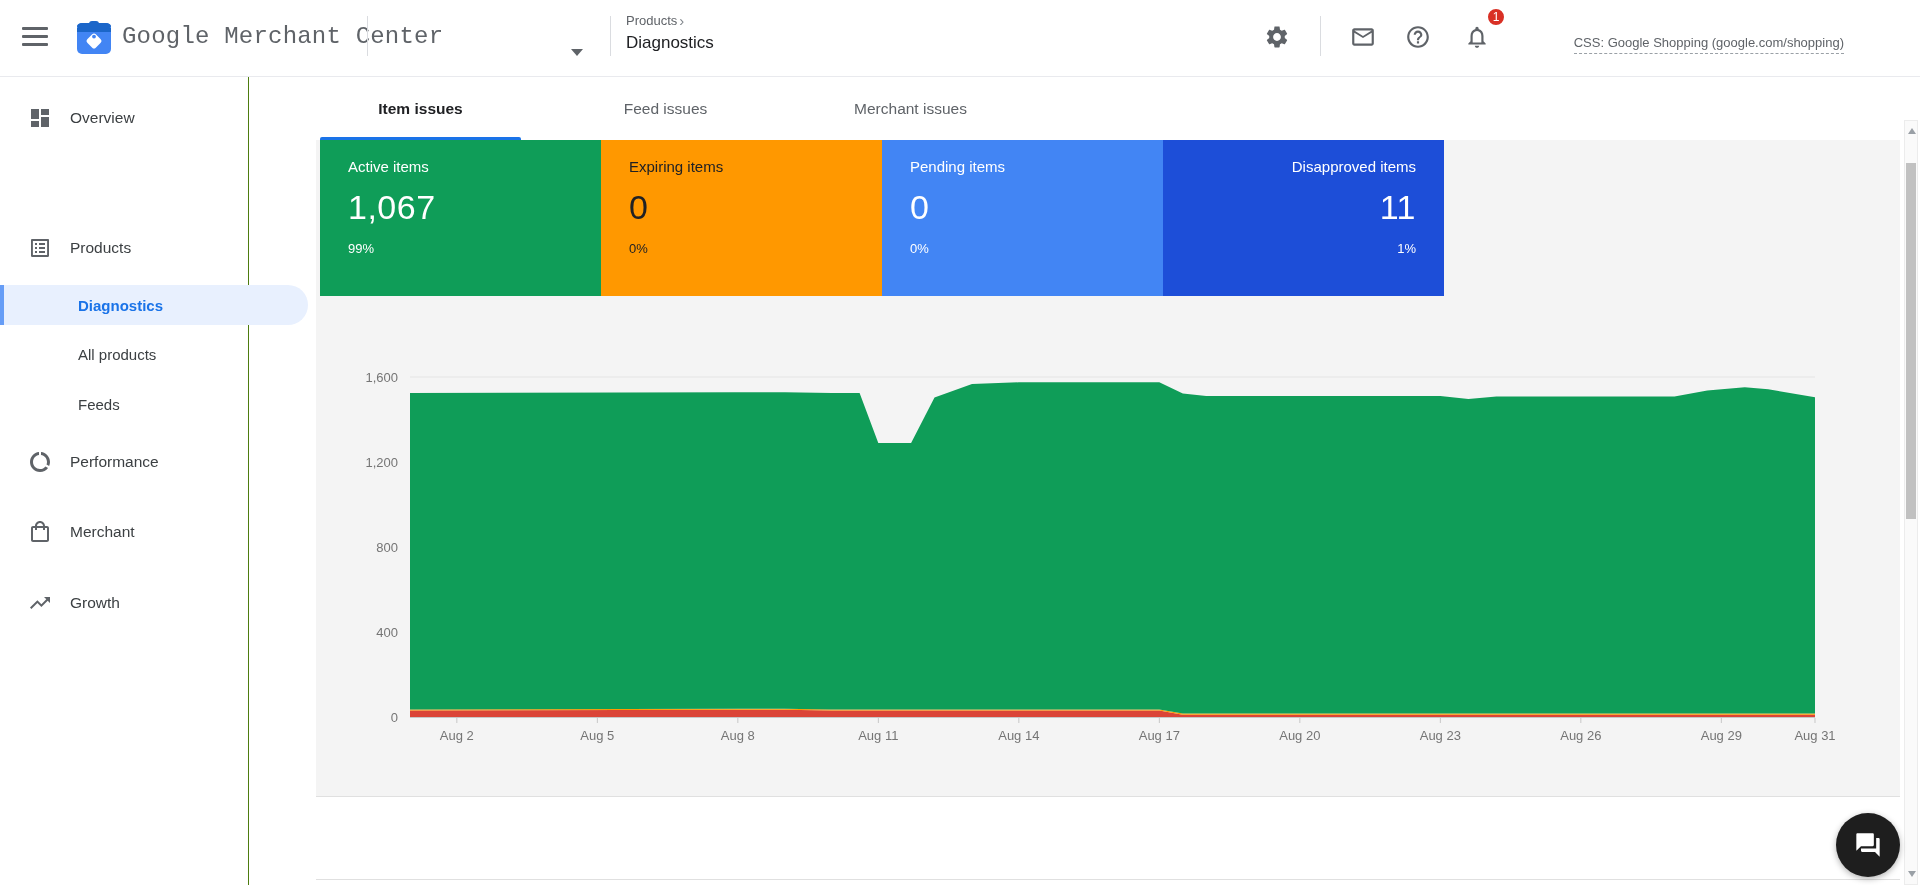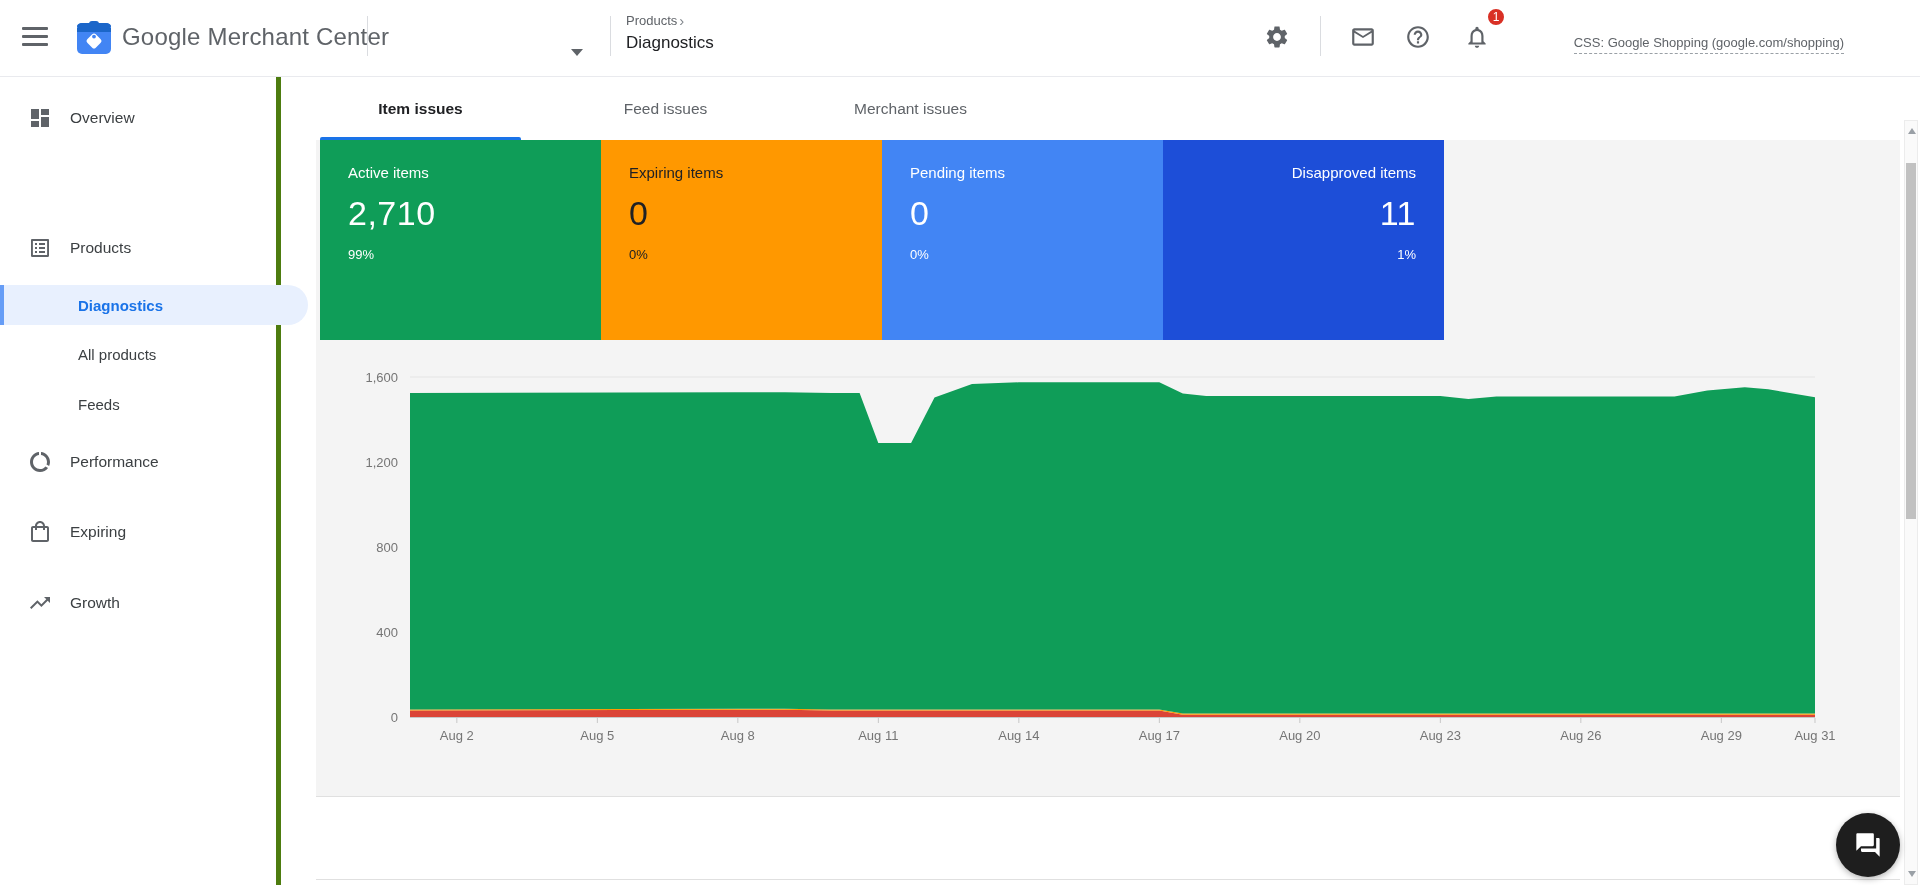--- a/index.html
+++ b/index.html
@@ -4,54 +4,54 @@
 <style>
   * { margin:0; padding:0; box-sizing:border-box; }
   html,body { width:1920px; height:885px; }
   body { position:relative; font-family:"Liberation Sans",sans-serif; background:#fff; overflow:hidden; color:#202124; }
 
   
   .topbar { position:absolute; left:0; top:0; width:1920px; height:77px; background:#fff; border-bottom:1px solid #e9eaee; z-index:5; }
   .hamburger { position:absolute; left:22px; top:27px; width:26px; height:20px; cursor:pointer; }
   .hamburger span { display:block; height:2.5px; background:#5f6368; margin:0 0 5.5px 0; border-radius:1px; }
   .logo { position:absolute; left:76px; top:20px; width:36px; height:36px; }
-  .brand { position:absolute; left:122px; top:23px; font-size:24px; color:#5f6368; letter-spacing:.2px; white-space:nowrap; }
+  .brand { position:absolute; left:122px; top:23px; font-size:24px; color:#5f6368; letter-spacing:.2px; white-space:nowrap;font-family:Liberation Mono, monospace; }
   .vdiv { position:absolute; top:16px; width:1px; height:40px; background:#dadce0; }
   .caret-down { position:absolute; left:571px; top:33px; width:0; height:0; border-left:6px solid transparent; border-right:6px solid transparent; border-top:7px solid #5f6368; }
   .breadcrumb { position:absolute; left:626px; top:13px; }
   .breadcrumb .parent { font-size:13px; color:#5f6368; display:flex; align-items:center; gap:2px; }
   .breadcrumb .chev { color:#80868b; font-size:15px; line-height:13px; }
   .breadcrumb .current { font-size:17px; color:#202124; margin-top:5px; }
   .tb-icon { position:absolute; top:24px; width:26px; height:26px; fill:#5f6368; cursor:pointer; }
   .badge { position:absolute; left:1486px; top:7px; width:20px; height:20px; border-radius:50%; background:#d93025; color:#fff; font-size:12px; display:flex; align-items:center; justify-content:center; border:2px solid #fff; z-index:6; }
   .css-label { position:absolute; top:35px; right:76px; font-size:13px; color:#5f6368; border-bottom:1px dashed #9aa0a6; padding-bottom:3px; cursor:pointer;margin-left:44px; }
 
   
-  .sidebar { position:absolute; left:0; top:77px; width:281px; height:808px; background:#fff; border-right:5px solid #4d7c0f; z-index:4; }
+  .sidebar { position:absolute; left:0; top:77px; width:249px; height:808px; background:#fff; border-right:1px solid #4d7c0f; z-index:4; }
   .nav-item { position:absolute; left:0; width:308px; height:40px; display:flex; align-items:center; cursor:pointer; }
   .nav-icon { width:24px; height:24px; margin-left:28px; flex:0 0 24px; }
   .nav-icon svg { width:24px; height:24px; fill:#5f6368; }
   .nav-label { margin-left:18px; font-size:15.5px; color:#3c4043; }
   .nav-item.disabled .nav-label { color:#bdc1c6; }
   .nav-item.disabled .nav-icon svg { fill:#bdc1c6; }
   .nav-item.child .nav-label { margin-left:78px; font-size:15px; }
   .nav-item.selected { background:#e8f0fe; border-radius:0 20px 20px 0; }
   .nav-item.selected::before { content:""; position:absolute; left:0; top:0; width:4px; height:100%; background:#669df6; }
   .nav-item.selected .nav-label { color:#1a73e8; font-weight:bold; }
 
   
   .tabs { position:absolute; left:320px; top:77px; height:63px; display:flex; z-index:3;gap:44px; }
   .tab { width:201px; height:63px; display:flex; align-items:center; justify-content:center; font-size:15.5px; color:#5f6368; cursor:pointer; position:relative; }
   .tab.active { color:#202124; font-weight:bold; }
   .tab.active::after { content:""; position:absolute; left:0; bottom:0; width:100%; height:3px; background:#1a73e8; border-radius:2px 2px 0 0; }
 
   
   .panel { position:absolute; left:316px; top:140px; width:1584px; height:657px; background:#f4f4f4; border-bottom:1px solid #e0e0e0; }
   .cards { position:absolute; left:4px; top:0; display:flex; }
-  .card { width:281px; height:200px; padding:24px 28px; cursor:pointer; }
+  .card { width:281px; height:156px; padding:18px 28px; cursor:pointer; }
   .card .card-label { font-size:15px; }
   .card .card-value { font-size:34px; margin-top:13px; letter-spacing:.5px; }
   .card .card-percent { font-size:13px; margin-top:14px; }
   .card.card-light { color:#fff; }
   .card.card-dark { color:#202124; }
   #chart-svg { position:absolute; left:0; top:0; }
   #chart-svg text { font-family:"Liberation Sans",sans-serif; }
 
   .divider2 { position:absolute; left:316px; top:879px; width:1584px; height:1px; background:#e0e0e0; }
 
@@ -144,21 +144,21 @@
   <div class="nav-item" style="top:365px">
     <span class="nav-icon"><svg viewBox="0 0 24 24">
           <path d="M13 2.05v3.03c3.39.49 6 3.39 6 6.92 0 .9-.18 1.75-.48 2.54l2.6 1.53c.56-1.24.88-2.62.88-4.07 0-5.18-3.95-9.45-9-9.95zM12 19c-3.87 0-7-3.13-7-7 0-3.53 2.61-6.43 6-6.92V2.05c-5.06.5-9 4.76-9 9.95 0 5.52 4.47 10 9.99 10 3.31 0 6.24-1.61 8.06-4.09l-2.6-1.53C16.17 17.98 14.21 19 12 19z"></path>
         </svg></span>
     <span class="nav-label">Performance</span>
   </div>
   <div class="nav-item" style="top:435px">
     <span class="nav-icon"><svg viewBox="0 0 24 24">
           <path d="M19 6h-2c0-2.76-2.24-5-5-5S7 3.24 7 6H5c-1.1 0-2 .9-2 2v12c0 1.1.9 2 2 2h14c1.1 0 2-.9 2-2V8c0-1.1-.9-2-2-2zm-7-3c1.66 0 3 1.34 3 3H9c0-1.66 1.34-3 3-3zm7 17H5V8h2v2h2V8h6v2h2V8h2v12z"></path>
         </svg></span>
-    <span class="nav-label">Expiring</span>
+    <span class="nav-label">Merchant</span>
   </div>
   <div class="nav-item" style="top:506px">
     <span class="nav-icon"><svg viewBox="0 0 24 24">
           <path d="M16 6l2.29 2.29-4.88 4.88-4-4L2 16.59 3.41 18l6-6 4 4 6.3-6.29L22 12V6z"></path>
         </svg></span>
     <span class="nav-label">Growth</span>
   </div>
 </div>
 
 <div class="tabs">
@@ -201,21 +201,21 @@
       <line x1="1580.8333333333335" y1="718" x2="1580.8333333333335" y2="723" stroke="#c7c7c7" stroke-width="1"></line>
       <text x="1580.8333333333335" y="740" text-anchor="middle" fill="#757575" font-size="13">Aug 26</text>
       <line x1="1721.3333333333333" y1="718" x2="1721.3333333333333" y2="723" stroke="#c7c7c7" stroke-width="1"></line>
       <text x="1721.3333333333333" y="740" text-anchor="middle" fill="#757575" font-size="13">Aug 29</text>
       <line x1="1815" y1="718" x2="1815" y2="723" stroke="#c7c7c7" stroke-width="1"></line>
       <text x="1815" y="740" text-anchor="middle" fill="#757575" font-size="13">Aug 31</text>
     </svg>
   <div class="cards">
     <div class="card card-light" style="background: rgb(15, 157, 88);">
       <div class="card-label">Active items</div>
-      <div class="card-value">2,710</div>
+      <div class="card-value">1,067</div>
       <div class="card-percent">99%</div>
     </div>
     <div class="card card-dark" style="background: rgb(255, 152, 0);">
       <div class="card-label">Expiring items</div>
       <div class="card-value">0</div>
       <div class="card-percent">0%</div>
     </div>
     <div class="card card-light" style="background: rgb(66, 133, 244);">
       <div class="card-label">Pending items</div>
       <div class="card-value">0</div>

